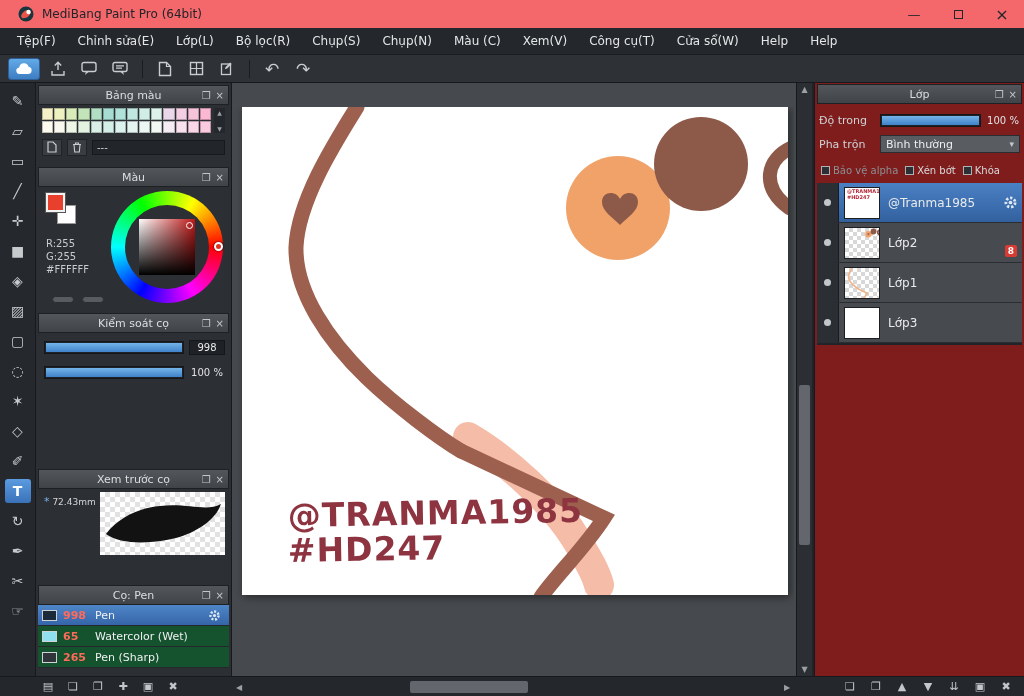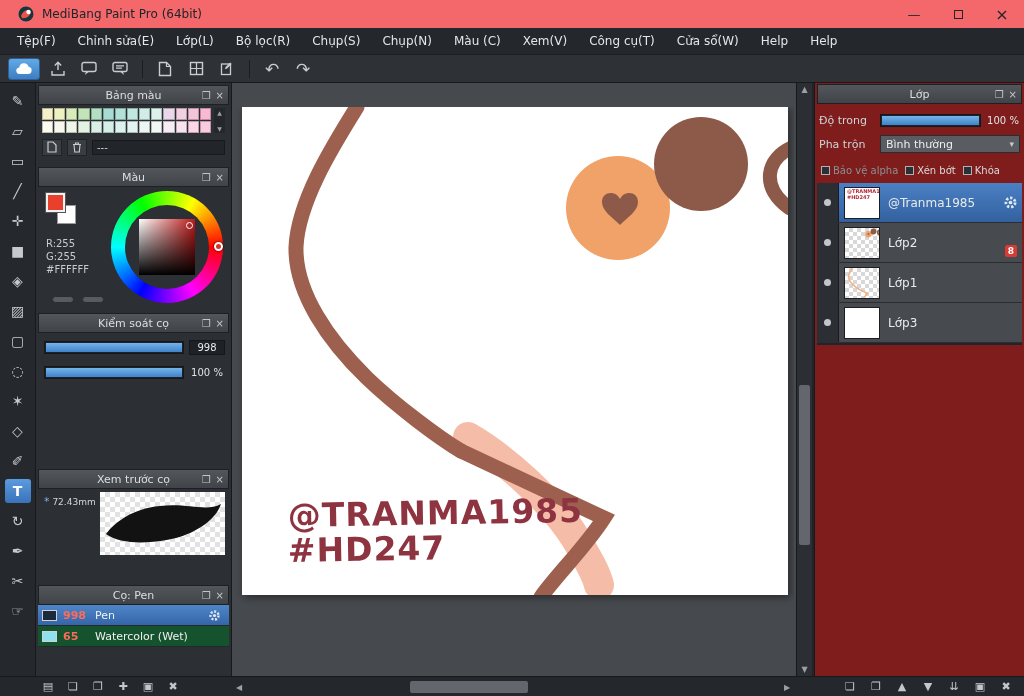--- a/index.html
+++ b/index.html
@@ -414,20 +414,25 @@
         <svg class="lgear" width="13" height="13" viewBox="0 0 13 13">
           <circle cx="6.5" cy="6.5" r="4" fill="none" stroke="#dfe9f5" stroke-width="2.4" stroke-dasharray="2 1.6"></circle>
           <circle cx="6.5" cy="6.5" r="1.6" fill="#dfe9f5"></circle>
         </svg>
       </div>
       <div class="brush-row">
         <span class="bchip" style="background: rgb(143, 225, 239);"></span>
         <span class="bsize">65</span>
         <span class="bname">Watercolor (Wet)</span>
       </div>
+      <div class="brush-row">
+        <span class="bchip" style="background: rgb(48, 53, 59);"></span>
+        <span class="bsize">265</span>
+        <span class="bname">Pen (Sharp)</span>
+      </div>
     </div>
   </div>
 
   <div class="canvas-area">
     <div class="viewport">
       <div class="canvas">
         <svg width="546" height="488" viewBox="0 0 546 488">
           <path d="M226,330 C264,352 312,396 334,432 C346,452 354,466 357,478" fill="none" stroke-width="30" stroke-linecap="round" stroke="#f5bca8"></path>
           <path d="M115,0 C90,40 56,95 54,140 C53,186 87,234 125,271 C153,298 197,331 219,344" fill="none" stroke-width="15" stroke-linecap="round" stroke="#9d604e"></path>
           <path d="M219,344 C262,364 330,396 362,411 C342,442 316,466 299,490" fill="none" stroke-width="15" stroke-linecap="round" stroke="#9d604e"></path>

